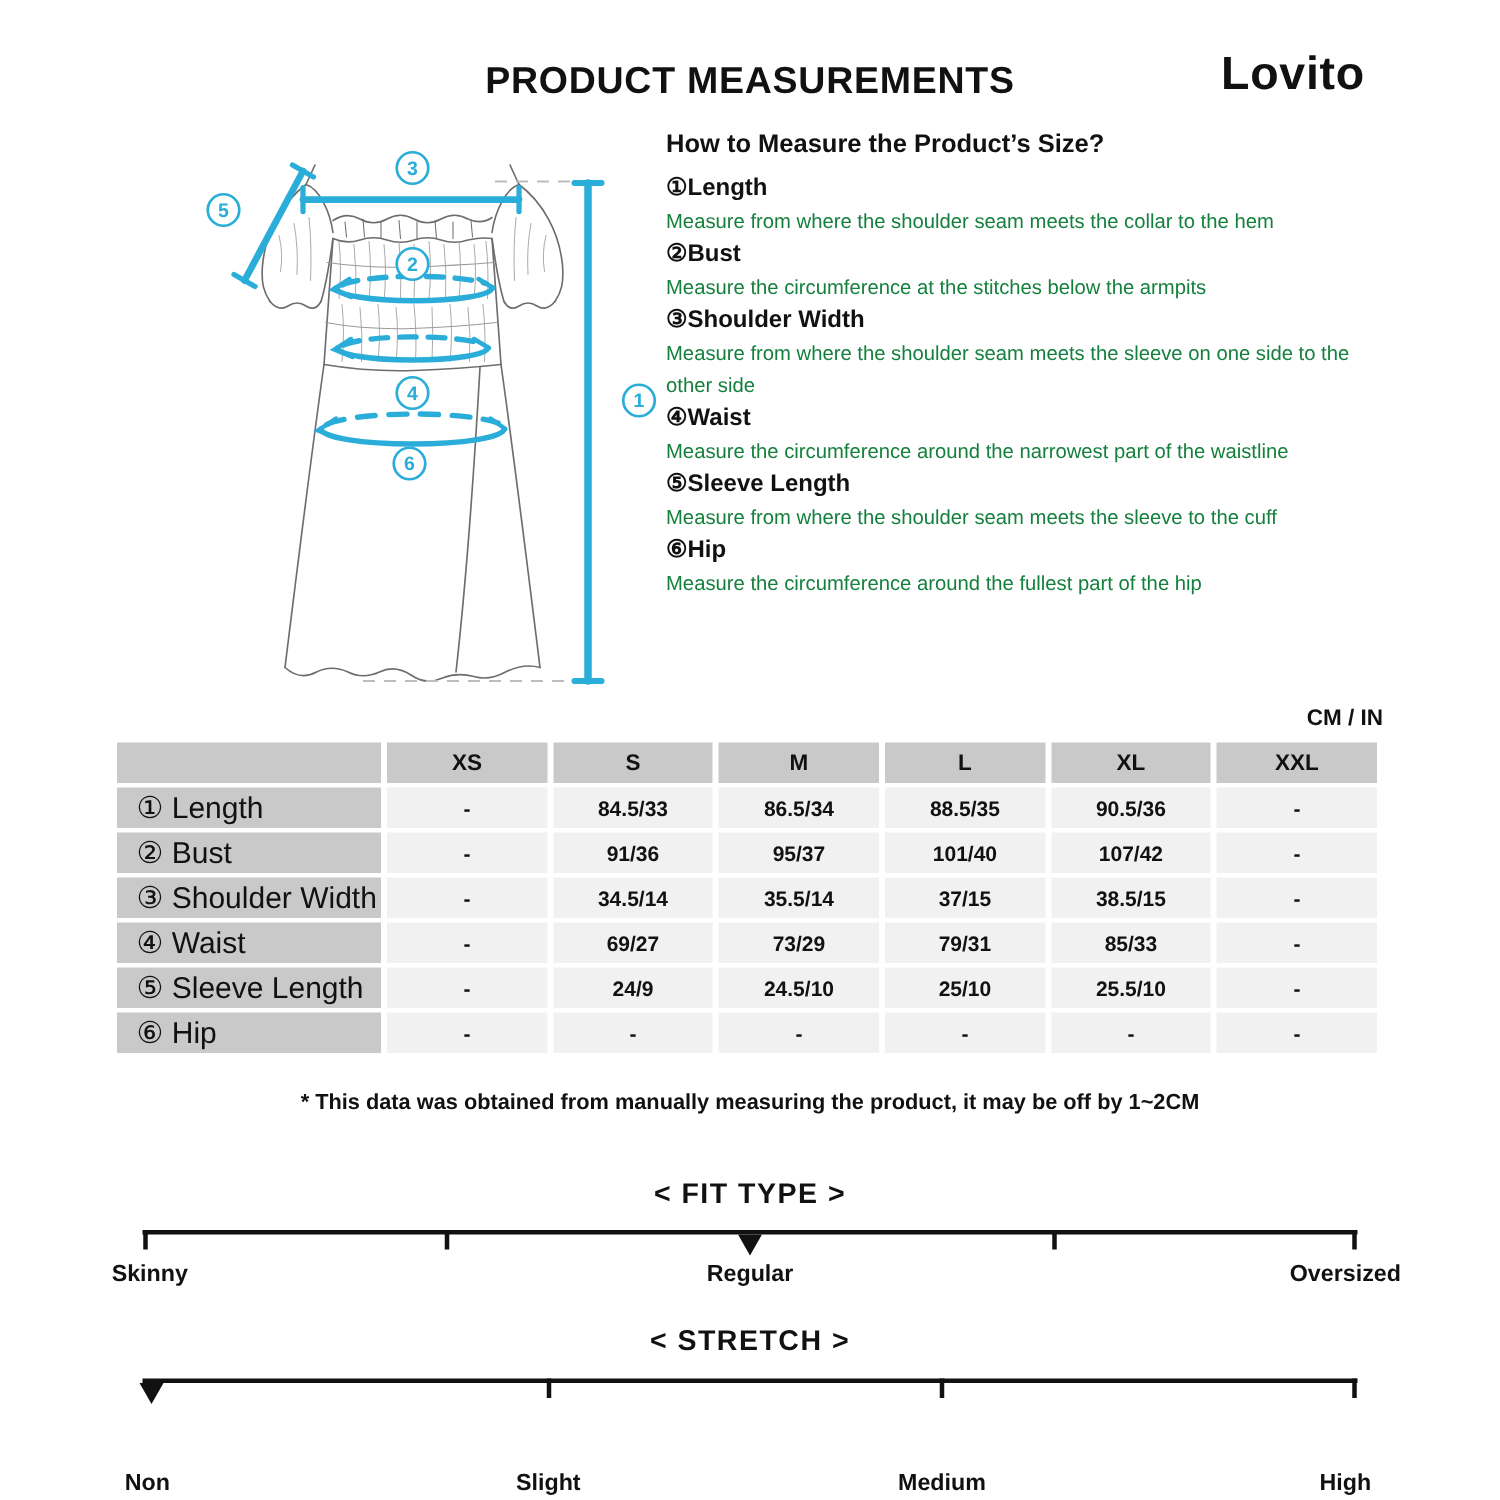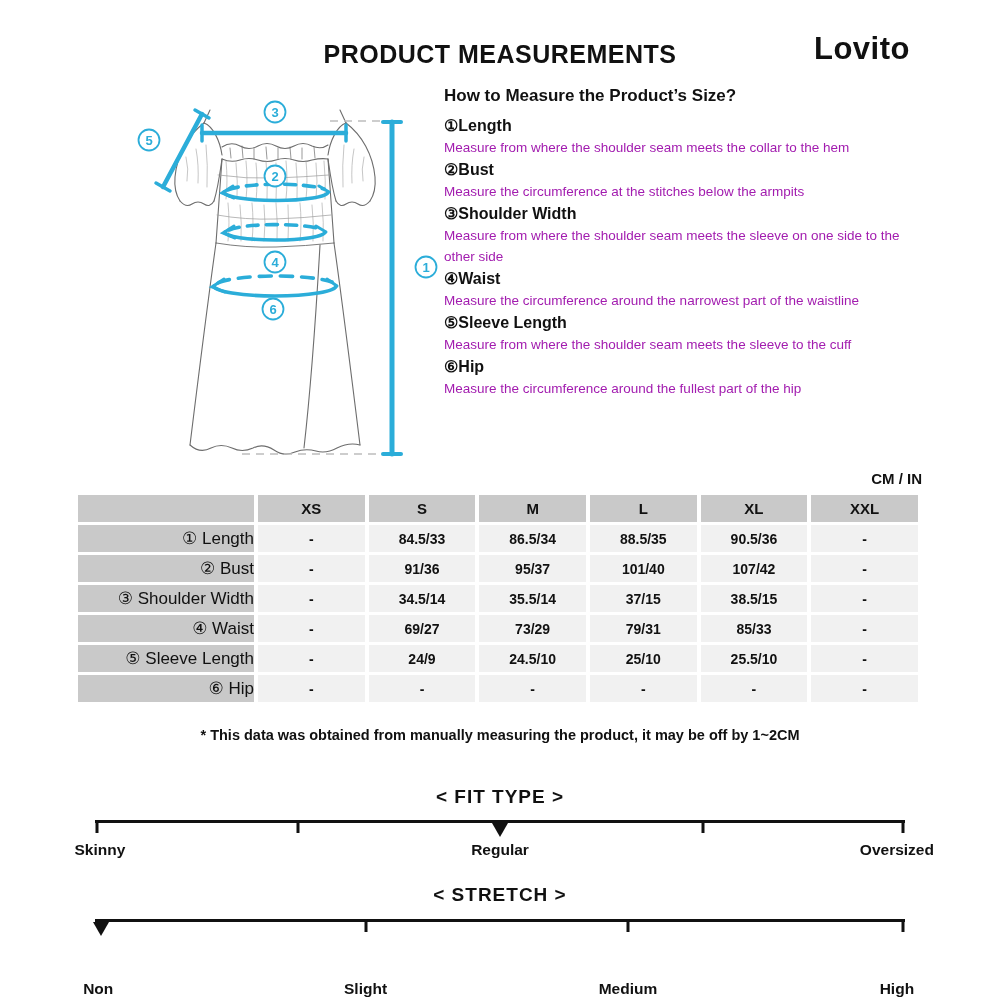--- a/index.html
+++ b/index.html
@@ -7,32 +7,32 @@
   .canvas { position:relative; width:1000px; height:1000px; background:#fff; overflow:hidden; }
 
   .page-title { position:absolute; top:40px; left:0; width:1000px; text-align:center;
                 font-size:25px; font-weight:800; letter-spacing:.5px; }
   .brand-logo { position:absolute; top:31px; right:90px; font-size:31px; font-weight:800; letter-spacing:.5px; }
 
   
   .howto { position:absolute; left:444px; top:86px; width:476px; }
   .howto-heading { font-size:17px; font-weight:700; margin:0 0 9px 0; }
   .howto-term { font-size:16px; font-weight:700; line-height:22px; }
-  .howto-desc { font-size:13.5px; color:#a21caf; line-height:21px; margin:0 0 1px 0; }
+  .howto-desc { font-size:13.5px; color:#15803d; line-height:21px; margin:0 0 1px 0; }
 
   
   .diagram { position:absolute; left:130px; top:95px; width:330px; height:375px; }
 
   
   .unit-label { position:absolute; top:470px; right:78px; font-size:15px; font-weight:700; }
   table.size-table { position:absolute; left:74px; top:492px; width:848px;
                      border-collapse:separate; border-spacing:4px 3px; table-layout:fixed; }
   .size-table th, .size-table td { height:27px; padding:0; }
   .size-table thead th { background:#c9c9c9; font-size:15px; font-weight:700; text-align:center; }
-  .size-table tbody th { background:#c9c9c9; font-size:17px; font-weight:400; text-align:right; padding-left:13px; }
+  .size-table tbody th { background:#c9c9c9; font-size:20px; font-weight:400; text-align:left; padding-left:13px; }
   .size-table col.label-col { width:176px; }
   .size-table tbody td { background:#f1f1f1; font-size:14px; font-weight:700; text-align:center; }
 
   .footnote { position:absolute; top:727px; left:0; width:1000px; text-align:center;
               font-size:14.5px; font-weight:700; }
 
   
   .scale-title { position:absolute; left:0; width:1000px; text-align:center;
                  font-size:19px; font-weight:800; letter-spacing:1px; }
   .scale-title.fit { top:786px; }

